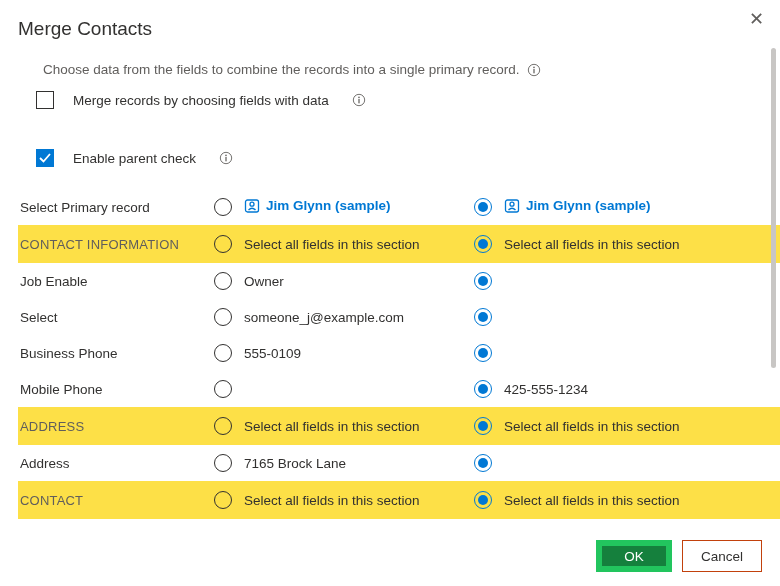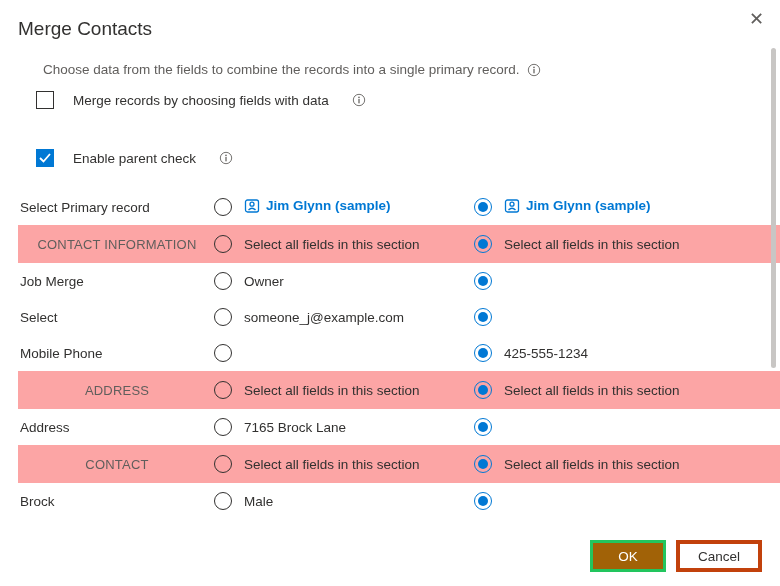--- a/index.html
+++ b/index.html
@@ -82,23 +82,22 @@
     .checkbox svg { display: none; }
     .checkbox-label { color: #323130; }
     .records-area { margin-top: 22px; }
     .row {
       display: flex;
       align-items: center;
       min-height: 36px;
       padding: 2px 0;
     }
     .row.section-header {
-      background: #fca5a5;
+      background: #fde047;
       min-height: 38px;
-      text-align: center;
     }
     .col-label {
       width: 196px;
       padding-left: 2px;
       color: #323130;
     }
     .row.section-header .col-label {
       color: #605e5c;
       font-size: 13px;
       letter-spacing: 0.2px;
@@ -154,29 +153,29 @@
     }
     .btn {
       min-width: 76px;
       height: 32px;
       padding: 0 18px;
       font-size: 13.5px;
       cursor: pointer;
       font-family: inherit;
     }
     .btn-primary {
-      background: #a16207;
+      background: #15803d;
       color: #fff;
-      border: 3px solid #22c55e;
+      border: 6px solid #22c55e;
       margin-left: 40px;
     }
     .btn-secondary {
       background: #fff;
       color: #323130;
-      border: 4px solid #c2410c;
+      border: 1px solid #c2410c;
     }
   </style>
 </head>
 <body>
 
 <div class="dialog">
   <div class="dialog-title">Merge Contacts</div>
   <div class="close-x">✕</div>
   <div class="scrollbar-thumb"></div>
 
@@ -256,35 +255,46 @@
         <div class="col-a">
           <span class="radio"></span>
           <span class="field-value">Select all fields in this section</span>
         </div>
         <div class="col-b">
           <span class="radio selected"></span>
           <span class="field-value">Select all fields in this section</span>
         </div>
       </div>
       <div class="row">
-        <div class="col-label">Job Merge</div>
+        <div class="col-label">Job Enable</div>
         <div class="col-a">
           <span class="radio"></span>
           <span class="field-value">Owner</span>
         </div>
         <div class="col-b">
           <span class="radio selected"></span>
           <span class="field-value"></span>
         </div>
       </div>
       <div class="row">
         <div class="col-label">Select</div>
         <div class="col-a">
           <span class="radio"></span>
           <span class="field-value">someone_j@example.com</span>
+        </div>
+        <div class="col-b">
+          <span class="radio selected"></span>
+          <span class="field-value"></span>
+        </div>
+      </div>
+      <div class="row">
+        <div class="col-label">Business Phone</div>
+        <div class="col-a">
+          <span class="radio"></span>
+          <span class="field-value">555-0109</span>
         </div>
         <div class="col-b">
           <span class="radio selected"></span>
           <span class="field-value"></span>
         </div>
       </div>
       <div class="row">
         <div class="col-label">Mobile Phone</div>
         <div class="col-a">
           <span class="radio"></span>

